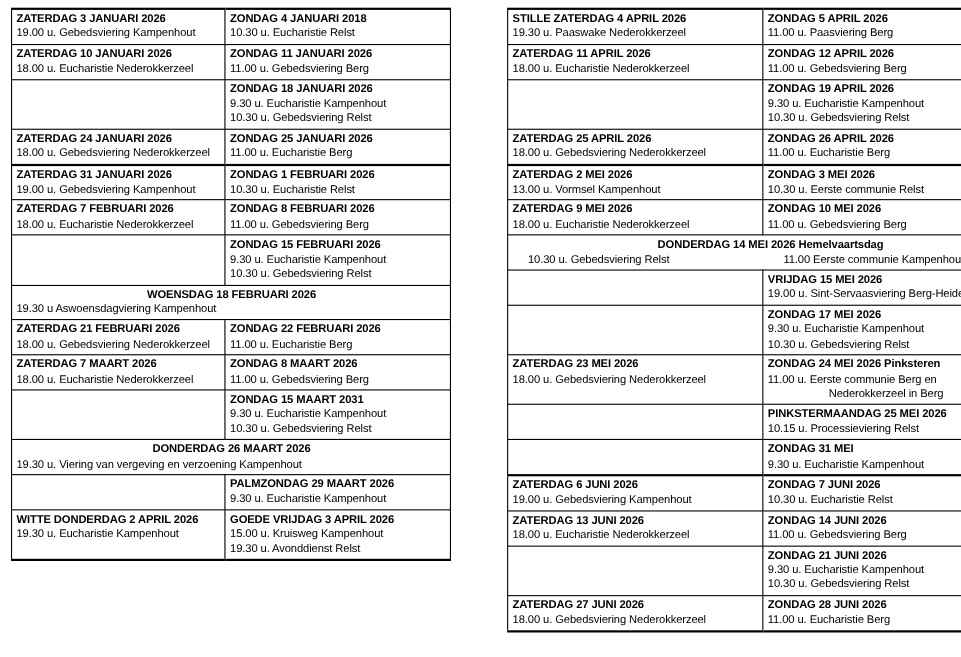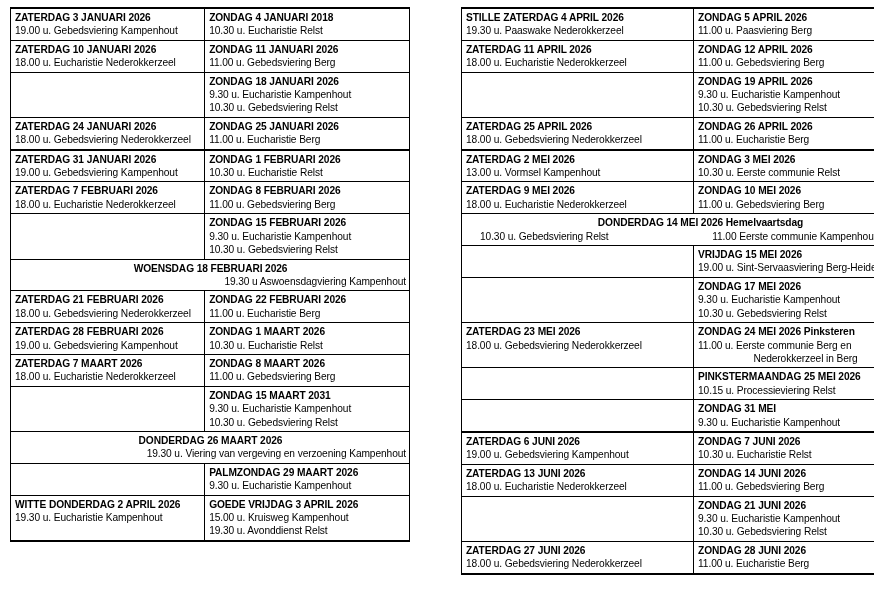--- a/index.html
+++ b/index.html
@@ -48,21 +48,21 @@
     white-space: nowrap;
   }
   .hdr .it { font-weight: bold; }
   .ev {
     display: block;
     white-space: nowrap;
   }
   .ev.indent { text-align: center; padding-right: 22px; }
   .center-row td { text-align: center; }
   .center-row .hdr { text-align: center; }
-  .center-row .ev  { text-align: right; }
+  .center-row .ev  { text-align: left; }
 
   .split-line {
     display: block;
     position: relative;
     height: 13.4px;
   }
   .split-line .s-left {
     position: absolute;
     left: 14px;
     top: 0;
@@ -155,30 +155,20 @@
           </td>
         </tr>
         <tr class="sched-row">
           <td class="colA">
             <span class="hdr">ZATERDAG 21 FEBRUARI 2026</span>
             <span class="ev">18.00 u. Gebedsviering Nederokkerzeel</span>
           </td>
           <td class="colB">
             <span class="hdr">ZONDAG 22 FEBRUARI 2026</span>
             <span class="ev">11.00 u. Eucharistie Berg</span>
-          </td>
-        </tr>
-        <tr class="sched-row">
-          <td class="colA">
-            <span class="hdr">ZATERDAG 28 FEBRUARI 2026</span>
-            <span class="ev">19.00 u. Gebedsviering Kampenhout</span>
-          </td>
-          <td class="colB">
-            <span class="hdr">ZONDAG 1 MAART 2026</span>
-            <span class="ev">10.30 u. Eucharistie Relst</span>
           </td>
         </tr>
         <tr class="sched-row">
           <td class="colA">
             <span class="hdr">ZATERDAG 7 MAART 2026</span>
             <span class="ev">18.00 u. Eucharistie Nederokkerzeel</span>
           </td>
           <td class="colB">
             <span class="hdr">ZONDAG 8 MAART 2026</span>
             <span class="ev">11.00 u. Gebedsviering Berg</span>

